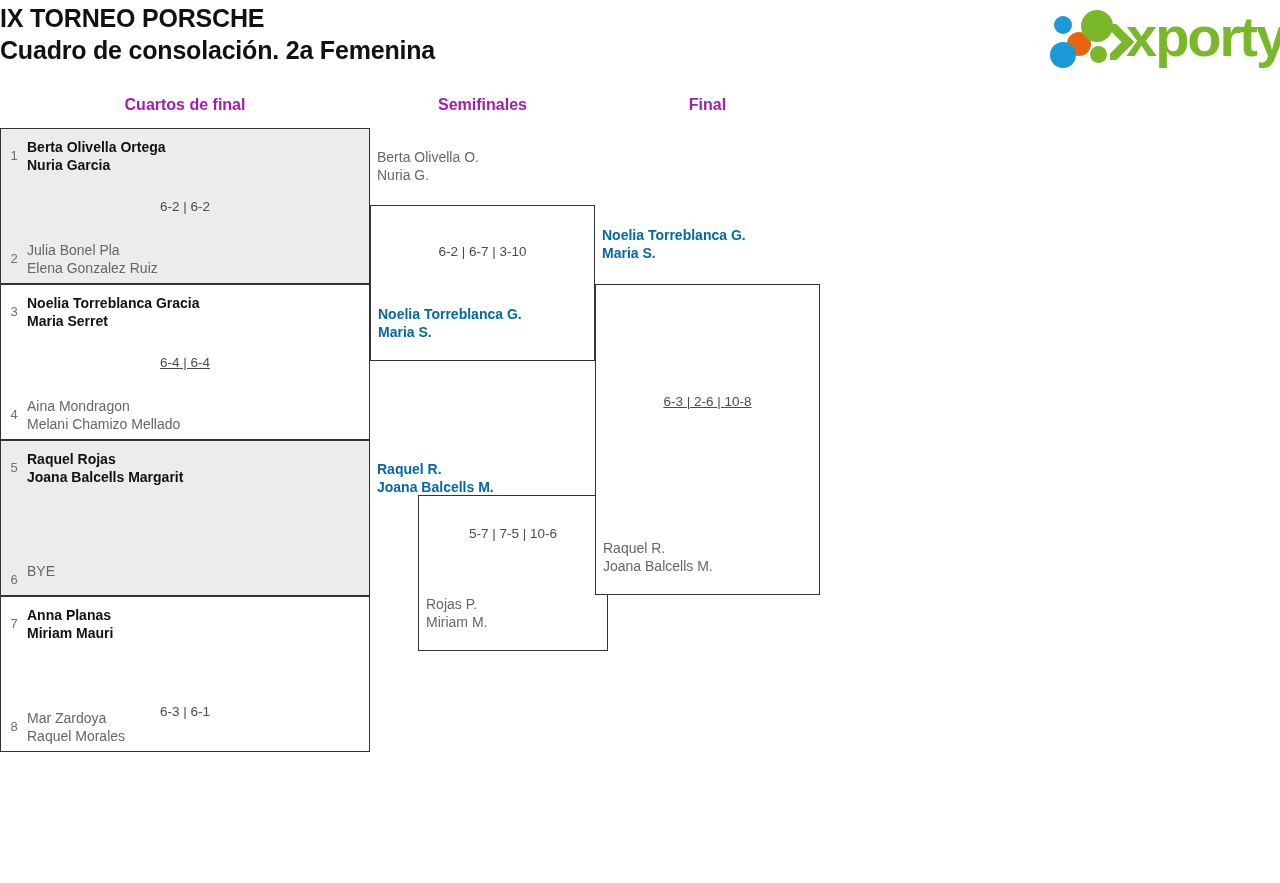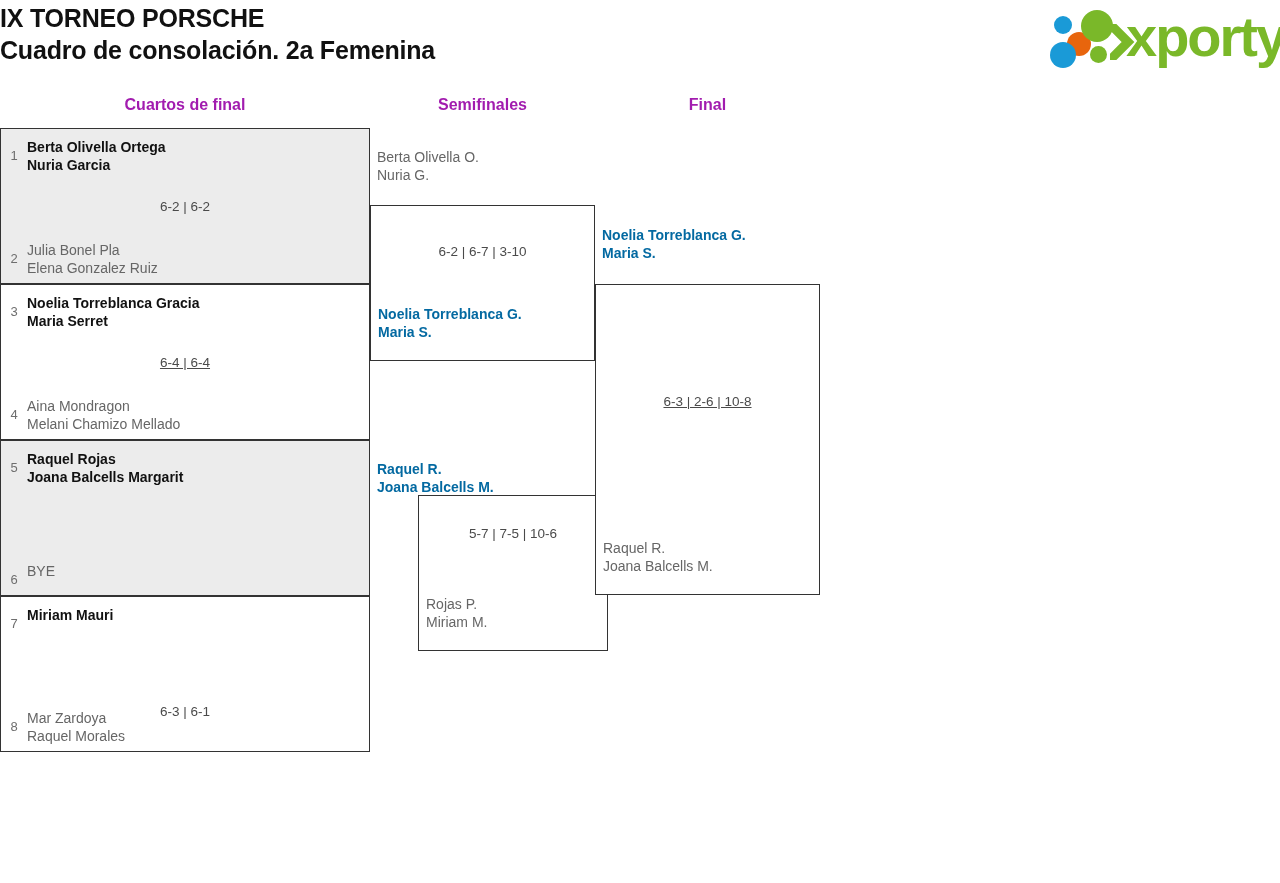--- a/index.html
+++ b/index.html
@@ -171,20 +171,21 @@
         <span class="n">BYE</span>
         <span class="n"></span>
       </span>
     </div>
   </div>
 
   <div class="match" style="left:0px; top:596px; width:370px; height:156px;">
     <div class="team winner" style="top:8px;">
       <span class="seed">7</span>
       <span class="names">
+        <span class="n">Anna Planas</span>
         <span class="n">Miriam Mauri</span>
       </span>
     </div>
     <div class="score" style="top:70px;margin-top:37px;">6-3 | 6-1</div>
     <div class="team loser" style="top:111px;">
       <span class="seed">8</span>
       <span class="names">
         <span class="n">Mar Zardoya</span>
         <span class="n">Raquel Morales</span>
       </span>

